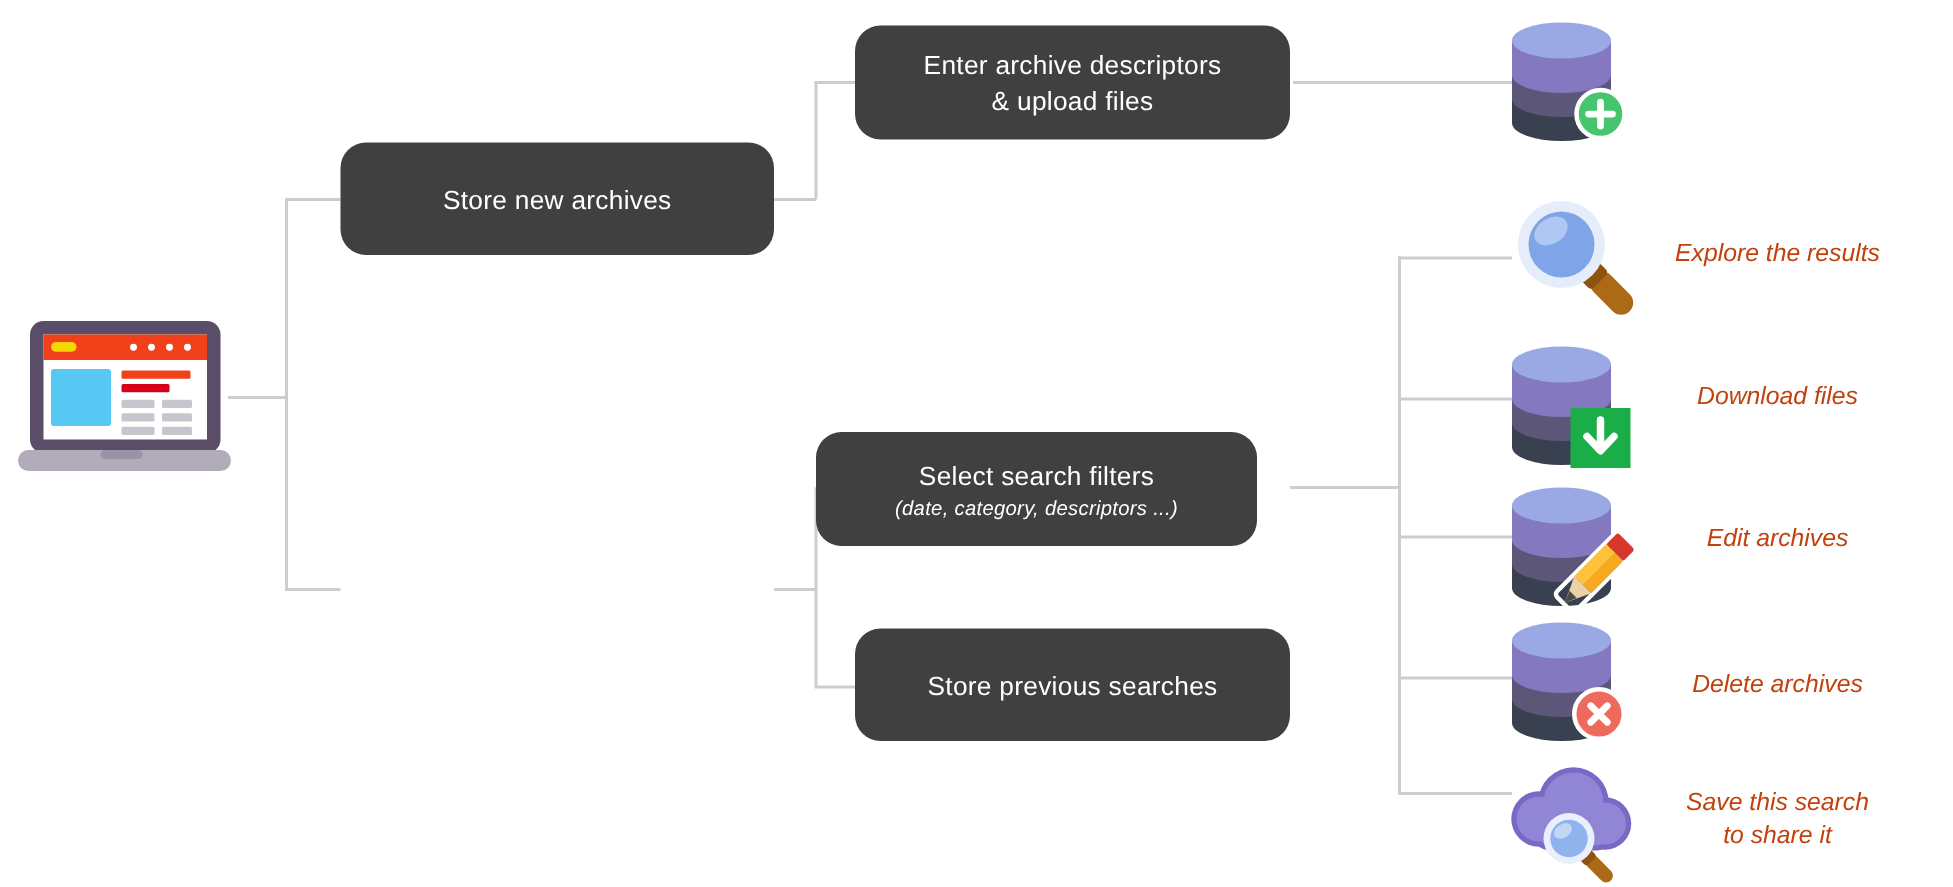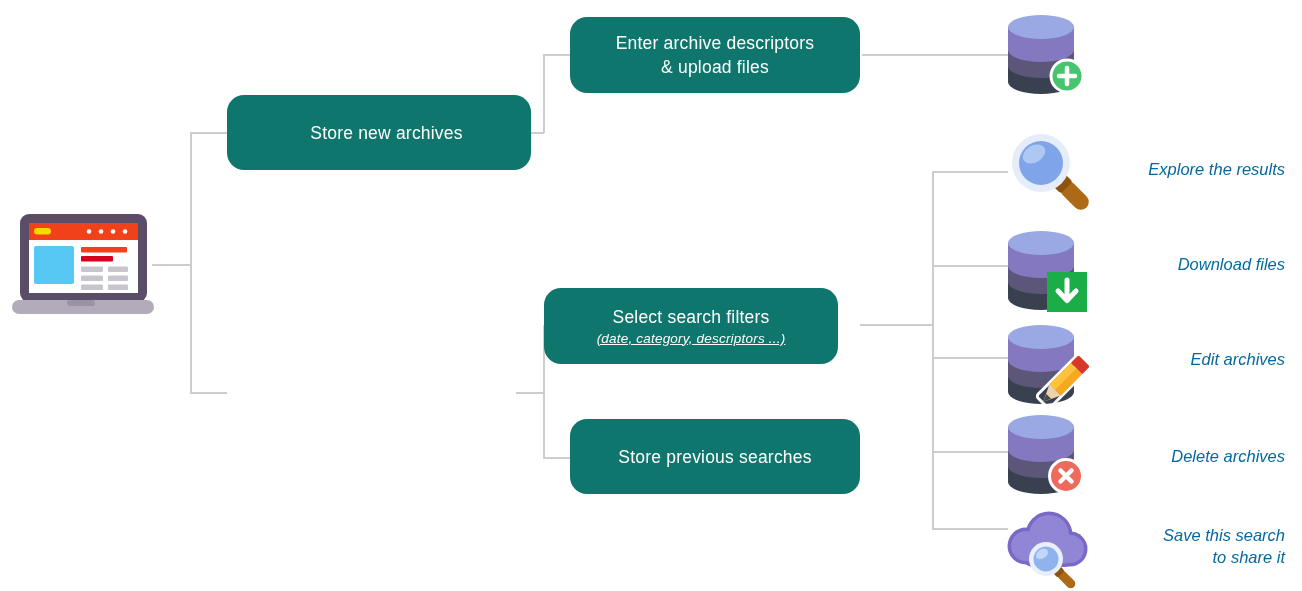--- a/index.html
+++ b/index.html
@@ -10,45 +10,44 @@
     font-family:"Liberation Sans", sans-serif;
     overflow:hidden;
   }
   
   .conn{position:absolute;background:#cdcdcd;}
   .conn.h{height:1.5px;}
   .conn.v{width:1.5px;}
   
   .node{
     position:absolute;
-    background:#0f766e;
+    background:#404040;
     border-radius:17px;
     color:#ffffff;
     display:flex;flex-direction:column;justify-content:center;align-items:center;
     text-align:center;
     font-size:17.5px;
     line-height:24px;
     letter-spacing:.2px;
   }
   .node .sub{
     font-size:13.5px;
     font-style:italic;
     line-height:19px;
-    text-decoration:underline;
   }
   
   .out-label{
     position:absolute;
     width:200px;left:1085px;
-    text-align:right;
+    text-align:center;
     font-style:italic;
     font-weight:500;
     font-size:16.5px;
     line-height:22px;
-    color:#0369a1;
+    color:#c2410c;
   }
   .icon{position:absolute;}
 </style>
 </head>
 <body>
 
 <div class="canvas">
 
   <div class="conn h" style="left:152px;top:264px;width:38px;"></div>
   <div class="conn v" style="left:190px;top:132px;height:262px;"></div>
@@ -89,21 +88,21 @@
     <rect x="73" y="54.5" width="22" height="5.5" rx="1" fill="#C9C5CF"></rect>
     <rect x="100" y="54.5" width="20" height="5.5" rx="1" fill="#C9C5CF"></rect>
     <rect x="73" y="63.5" width="22" height="5.5" rx="1" fill="#C9C5CF"></rect>
     <rect x="100" y="63.5" width="20" height="5.5" rx="1" fill="#C9C5CF"></rect>
     <rect x="73" y="72.5" width="22" height="5.5" rx="1" fill="#C9C5CF"></rect>
     <rect x="100" y="72.5" width="20" height="5.5" rx="1" fill="#C9C5CF"></rect>
     <rect x="4" y="88" width="142" height="14" rx="7" fill="#B2ACBA"></rect>
     <rect x="59" y="88" width="28" height="6" rx="3" fill="#9A93A6"></rect>
   </svg>
 
-  <div class="node" style="left:227px;top:95px;width:289px;height:75px;padding-left:15px;">
+  <div class="node" style="left:227px;top:95px;width:289px;height:75px;">
     <span>Store new archives</span>
   </div>
 
 
   <div class="node" style="left:570px;top:17px;width:290px;height:76px;">
     <span>Enter archive descriptors</span>
     <span>&amp; upload files</span>
   </div>
 
   <div class="node" style="left:544px;top:288px;width:294px;height:76px;">

